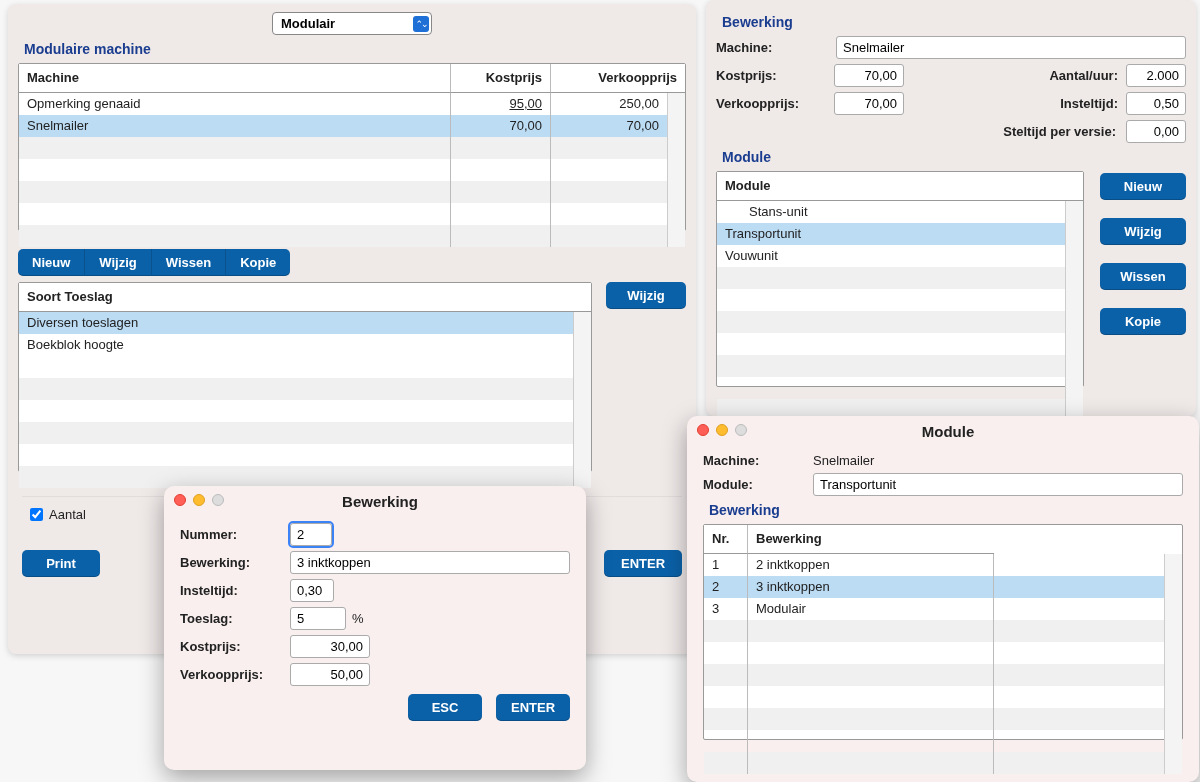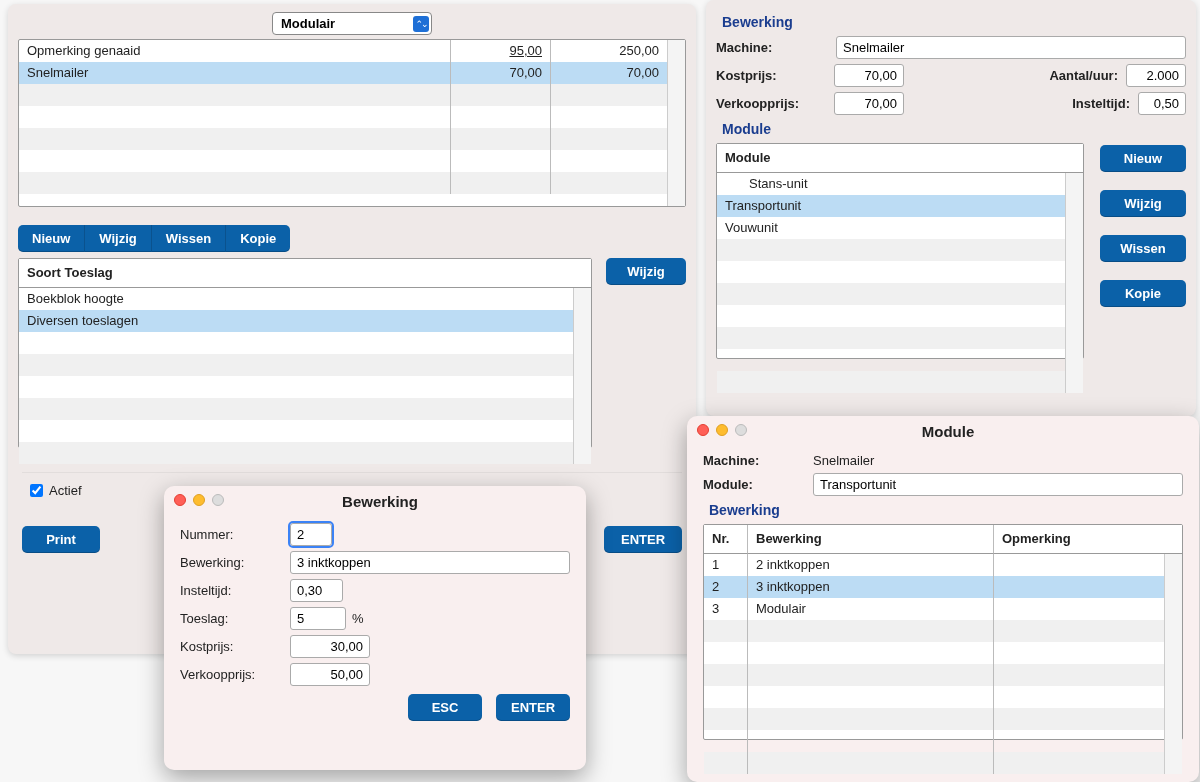--- a/index.html
+++ b/index.html
@@ -73,21 +73,21 @@
     font-size: 13px;
   }
   .field.num { text-align: right; }
   .field.focus { outline: 2px solid #3b82f6; border-color:#3b82f6;}
   .form-row {
     display: flex;
     align-items: center;
     margin: 5px 0;
   }
   .form-row > label { width: 110px; font-weight: 600; }
-  .form-row > label.reg { font-weight: 400; }
+  .form-row > label.reg { font-weight: 700; }
   select.combo {
     background:#fff;
     border:1px solid #888;
     border-radius:4px;
     padding:3px 24px 3px 8px;
     font-size:13px;
     font-weight:600;
     appearance:none;
     position:relative;
   }
@@ -128,21 +128,27 @@
 <div class="panel" style="left:8px; top:4px; width:688px; height:650px;">
   <div style="text-align:center; margin-bottom:4px;">
     <span class="combo-wrap">
       <select class="combo" style="width:160px;">
         <option>Modulair</option>
       </select>
       <span class="combo-arrow"></span>
     </span>
   </div>
 
+  <div class="section-title">Modulaire machine</div>
   <div class="table" style="height:168px; display:flex; flex-direction:column;">
+    <div class="thead">
+      <div class="cell" style="flex:0 0 432px;">Machine</div>
+      <div class="cell num" style="flex:0 0 100px;">Kostprijs</div>
+      <div class="cell num" style="flex:1;">Verkoopprijs</div>
+    </div>
     <div style="display:flex; flex:1;">
       <div style="flex:1;">
         <div class="trow">
           <div class="cell" style="flex:0 0 432px;">Opmerking genaaid</div>
           <div class="cell num" style="flex:0 0 100px;text-decoration:underline;">95,00</div>
           <div class="cell num" style="flex:1;">250,00</div>
         </div>
         <div class="trow sel">
           <div class="cell" style="flex:0 0 432px;">Snelmailer</div>
           <div class="cell num" style="flex:0 0 100px;">70,00</div>
@@ -185,25 +191,25 @@
     <button class="btn-blue">Kopie</button>
   </div>
 
   <div style="display:flex; gap:14px; align-items:flex-start;">
     <div class="table" style="flex:1; height:190px; display:flex; flex-direction:column;">
       <div class="thead">
           <div class="cell" style="flex:1">Soort Toeslag</div>
         </div>
       <div style="display:flex; flex:1;">
         <div style="flex:1;">
-          <div class="trow">
-              <div class="cell" style="flex:1">Boekblok hoogte</div>
-            </div>
           <div class="trow sel">
               <div class="cell" style="flex:1">Diversen toeslagen</div>
+            </div>
+          <div class="trow">
+              <div class="cell" style="flex:1">Boekblok hoogte</div>
             </div>
           <div class="trow">
               <div class="cell" style="flex:1">&nbsp;</div>
             </div>
           <div class="trow alt">
               <div class="cell" style="flex:1">&nbsp;</div>
             </div>
           <div class="trow">
               <div class="cell" style="flex:1">&nbsp;</div>
             </div>
@@ -219,21 +225,21 @@
         </div>
         <div class="scrollbar"></div>
       </div>
     </div>
     <button class="btn-blue" style="width:80px;">Wijzig</button>
   </div>
 
   <div style="margin:24px 4px 0 4px; background:#efe9e8; padding:10px 8px; border-top:1px solid rgba(0,0,0,0.05);">
     <label style="display:flex; align-items:center; gap:6px;">
       <input type="checkbox" checked="" style="">
-      <span>Actief</span>
+      <span>Aantal</span>
     </label>
   </div>
 
   <div style="display:flex; justify-content:space-between; margin-top:18px; padding:0 4px;">
     <button class="btn-blue" style="width:78px;">Print</button>
     <button class="btn-blue" style="width:78px;">ENTER</button>
   </div>
 </div>
 
 <div class="panel" style="left:706px; top:0; width:490px; height:416px;">
@@ -253,22 +259,26 @@
       <input class="field num" type="text" style="width: 60px;" value="2.000">
     </div>
   </div>
   <div class="wide-row">
     <div style="display:flex; align-items:center; gap:8px;">
       <label style="width:110px;">Verkoopprijs:</label>
       <input class="field num" type="text" style="width: 70px;" value="70,00">
     </div>
     <div style="display:flex; align-items:center; gap:8px;">
       <label>Insteltijd:</label>
-      <input class="field num" type="text" style="width: 48px;" value="0,50">
-    </div>
+      <input class="field num" type="text" style="width: 60px;" value="0,50">
+    </div>
+  </div>
+  <div class="wide-row" style="justify-content:flex-end;">
+    <label>Steltijd per versie:</label>
+    <input class="field num" type="text" style="width: 60px;" value="0,00">
   </div>
 
   <div class="section-title">Module</div>
   <div style="display:flex; gap:16px;">
     <div class="table" style="flex:1; height:216px; display:flex; flex-direction:column;">
       <div class="thead">
           <div class="cell" style="flex:1;">Module</div>
         </div>
       <div style="display:flex; flex:1;">
         <div style="flex:1;">
@@ -331,21 +341,20 @@
     </div>
     <div class="form-row">
       <label>Module:</label>
       <input class="field" type="text" style="flex: 1 1 0%;" value="Transportunit">
     </div>
     <div class="section-title">Bewerking</div>
     <div class="table" style="height:216px; display:flex; flex-direction:column;">
       <div class="thead">
         <div class="cell" style="flex:0 0 44px;">Nr.</div>
         <div class="cell" style="flex:0 0 246px;">Bewerking</div>
-        <div class="cell" style="flex:1;">Opmerking</div>
       </div>
       <div style="display:flex; flex:1;">
         <div style="flex:1;">
           <div class="trow">
             <div class="cell" style="flex:0 0 44px;">1</div>
             <div class="cell" style="flex:0 0 246px;">2 inktkoppen</div>
             <div class="cell" style="flex:1;"></div>
           </div>
           <div class="trow sel">
             <div class="cell" style="flex:0 0 44px;">2</div>
@@ -412,21 +421,21 @@
     <div class="form-row">
       <label class="reg">Nummer:</label>
       <input class="field focus" type="text" style="width: 42px;" value="2">
     </div>
     <div class="form-row">
       <label class="reg">Bewerking:</label>
       <input class="field" type="text" style="flex: 1 1 0%;" value="3 inktkoppen">
     </div>
     <div class="form-row">
       <label class="reg">Insteltijd:</label>
-      <input class="field" type="text" style="width: 53px;" value="0,30">
+      <input class="field" type="text" style="width: 44px;" value="0,30">
     </div>
     <div class="form-row">
       <label class="reg">Toeslag:</label>
       <input class="field" type="text" style="width: 56px;" value="5">
       <span style="margin-left:6px;">%</span>
     </div>
     <div class="form-row">
       <label class="reg">Kostprijs:</label>
       <input class="field num" type="text" style="width: 80px;" value="30,00">
     </div>

